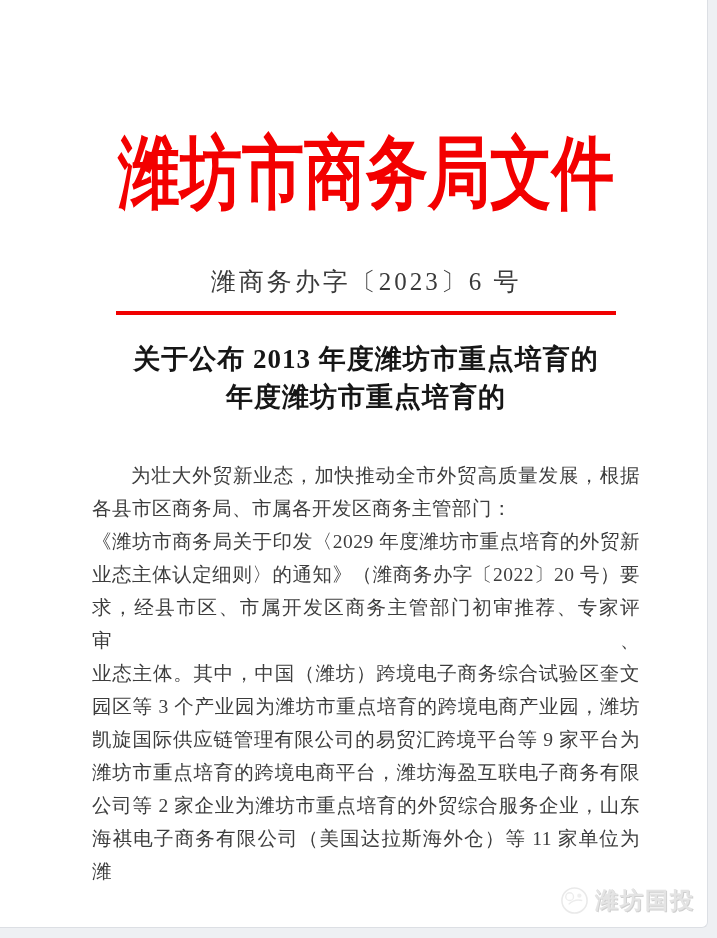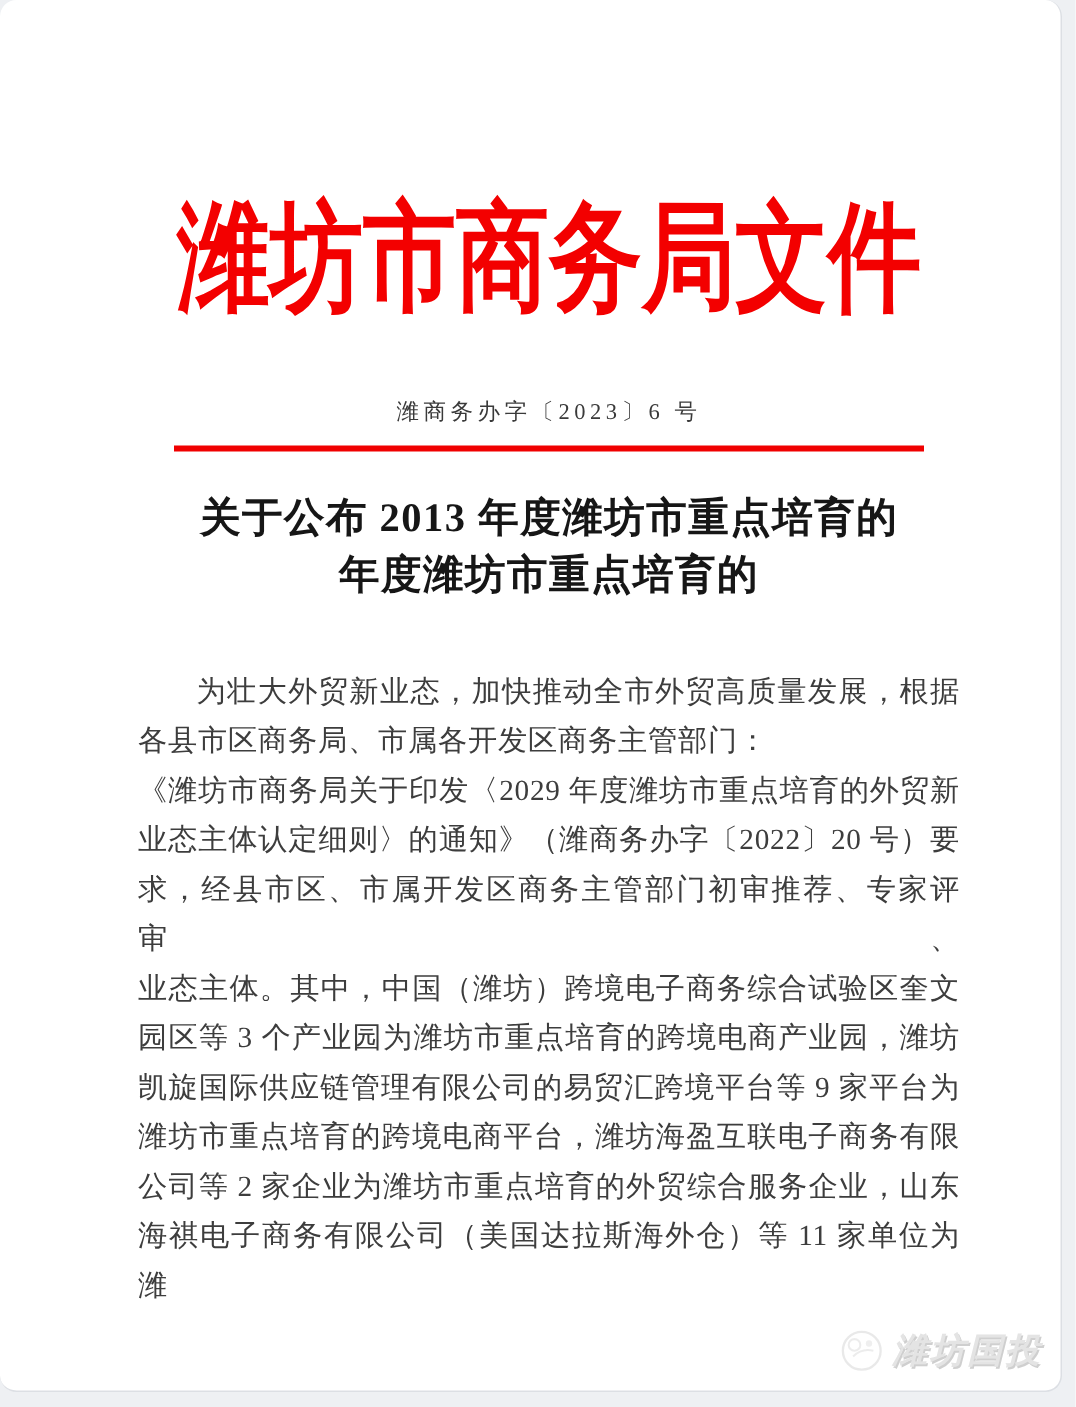--- a/index.html
+++ b/index.html
@@ -11,21 +11,20 @@
     position: relative;
   }
   .document {
     position: absolute;
     left: 0; top: 0;
     width: 707px; height: 927px;
     background: #ffffff;
     border-right: 1px solid #dcdfe4;
     border-bottom: 1px solid #dcdfe4;
     border-bottom-right-radius: 6px;
-    border-radius: 11px;
   }
   .content {
     position: relative;
     margin-left: 92px;
     width: 548px;
   }
   .letterhead {
     margin-top: 133px;
     height: 80px;
     line-height: 80px;
@@ -34,21 +33,21 @@
     font-weight: bold;
     color: #f30000;
     transform: scaleY(1.28);
     transform-origin: center center;
     white-space: nowrap;
     letter-spacing: 0px;
   }
   .doc-number {
     margin-top: 52px;
     text-align: center;
-    font-size: 15px;
+    font-size: 25px;
     color: #3a3a3a;
     letter-spacing: 3px;
     white-space: nowrap;
   }
   .red-divider {
     margin: 13px auto 0 auto;
     width: 500px;
     height: 4px;
     background: #f00000;
   }
@@ -81,21 +80,20 @@
     text-indent: 2em;
   }
   .watermark {
     position: absolute;
     right: 12px;
     bottom: 11px;
     display: flex;
     align-items: center;
     gap: 5px;
     user-select: none;
-    font-style: italic;
   }
   .watermark-logo { width: 31px; height: 31px; opacity: 0.55; }
   .watermark-text {
     font-size: 23px;
     font-weight: bold;
     color: #e4e4e4;
     text-shadow: 1px 1px 0 #cfcfcf, -1px -1px 0 #ffffff;
     letter-spacing: 2px;
     white-space: nowrap;
     font-family: "Liberation Sans", "DejaVu Sans", sans-serif;

